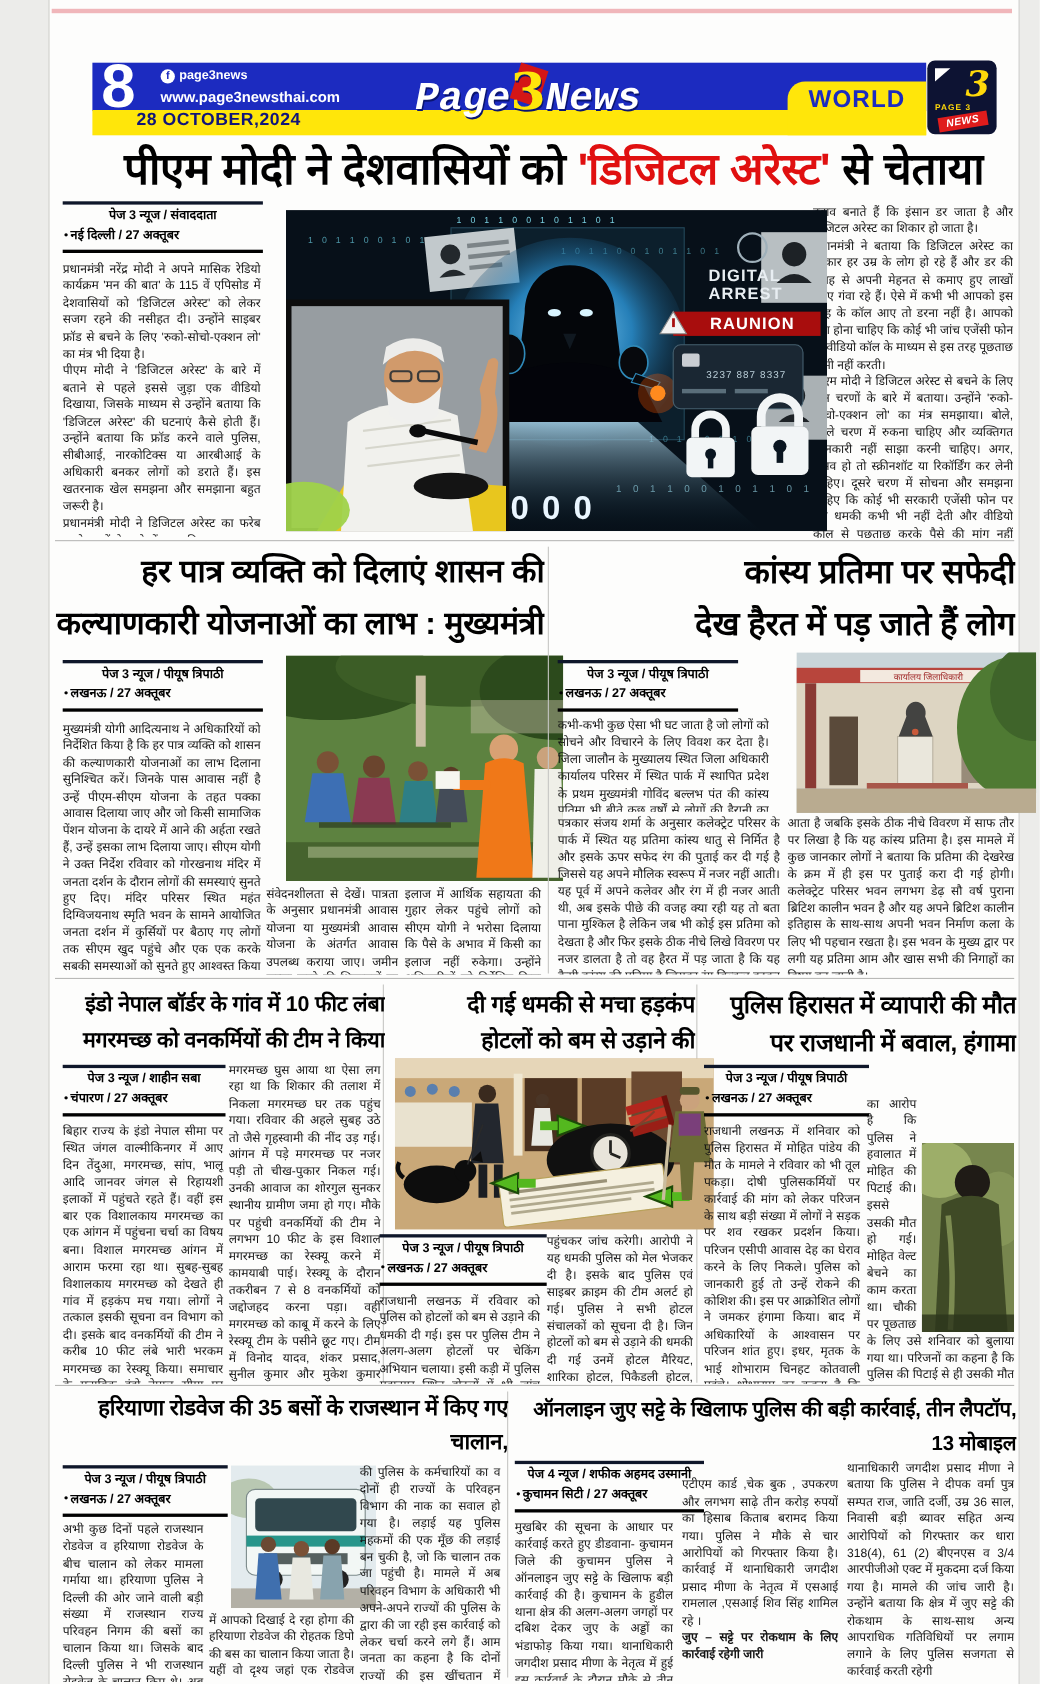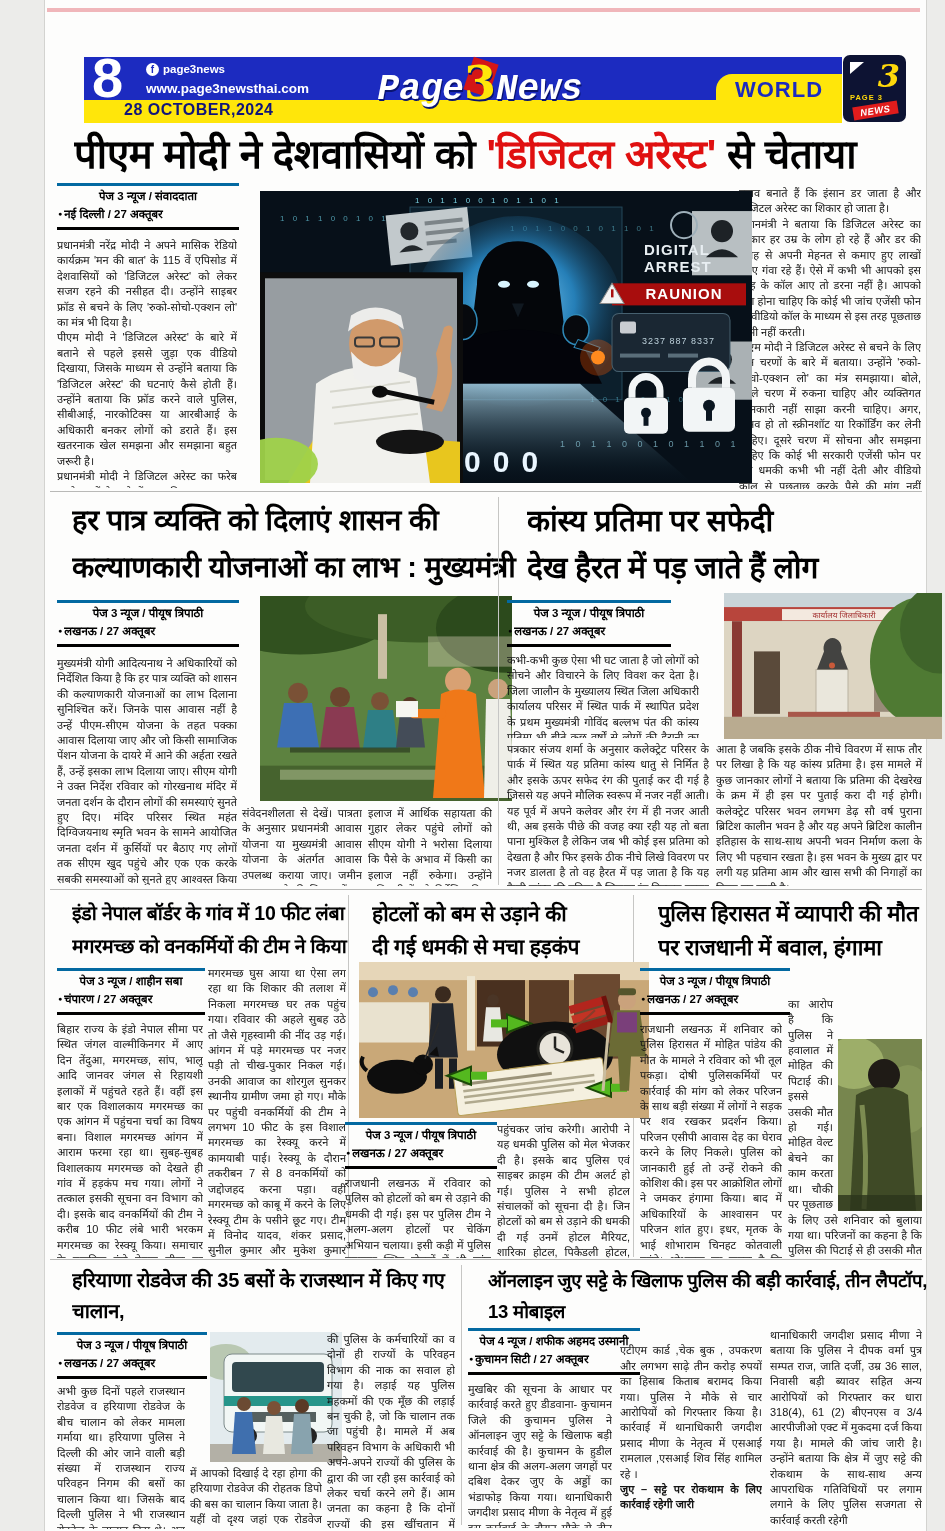--- a/index.html
+++ b/index.html
@@ -24,33 +24,33 @@
   .brand-swoosh{position:absolute;left:128px;top:4px;width:26px;height:34px;background:#d41616;transform:rotate(18deg);z-index:1;}
   .world-tab{position:absolute;left:716px;top:74px;width:126px;height:49px;background:#ffe60a;border-radius:16px 0 0 0;text-align:center;}
   .world-tab span{display:inline-block;margin-top:3px;color:#1c2bc0;font-size:22px;font-weight:bold;letter-spacing:1px;}
   .logo-box{position:absolute;left:843px;top:55px;width:63px;height:67px;background:#0d1333;border-radius:7px;overflow:hidden;}
   .logo-flag{position:absolute;left:7px;top:7px;width:0;height:0;border-top:12px solid #fff;border-right:14px solid transparent;}
   .logo-3{position:absolute;right:6px;top:2px;font-family:"DejaVu Serif",serif;font-style:italic;font-weight:bold;font-size:32px;color:#ffd90a;}
   .logo-p3{position:absolute;left:7px;top:38px;font-size:7.5px;font-weight:bold;color:#ffd90a;letter-spacing:1px;}
   .logo-news{position:absolute;left:10px;top:49px;background:#e01c1c;color:#fff;font-size:9.5px;font-weight:bold;font-style:italic;padding:1px 7px;transform:rotate(-9deg);letter-spacing:.5px;}
 
   
-  .hl{position:absolute;font-weight:bold;color:#000;text-align:left;letter-spacing:-.2px;overflow:hidden;margin-left:24px;}
+  .hl{position:absolute;font-weight:bold;color:#000;text-align:right;letter-spacing:-.2px;overflow:hidden;}
   .hl .red{color:#e01010;}
   .hl-lead{left:50px;top:126px;width:845px;height:58px;font-size:40px;line-height:57px;}
   .hl-cm{left:48px;top:497px;width:447px;height:96px;font-size:29px;line-height:47px;}
   .hl-statue{left:503px;top:497px;width:420px;height:96px;font-size:30px;line-height:47px;}
   .hl-croc{left:48px;top:897px;width:302px;height:68px;font-size:19.5px;line-height:33px;}
   .hl-hotel{left:348px;top:897px;width:284px;height:66px;font-size:21px;line-height:33px;}
   .hl-custody{left:634px;top:897px;width:290px;height:68px;font-size:22px;line-height:34px;}
   .hl-road{left:48px;top:1265px;width:414px;height:62px;font-size:20px;line-height:31px;}
   .hl-gamb{left:464px;top:1265px;width:460px;height:62px;font-size:18.5px;line-height:31px;}
 
   
-  .byl{position:absolute;border-top:3px solid #0369a1;border-bottom:3px solid #000;padding:2px 1px 3px;font-weight:bold;font-size:11.5px;line-height:1.55;color:#000;}
+  .byl{position:absolute;border-top:3px solid #0f172a;border-bottom:3px solid #000;padding:2px 1px 3px;font-weight:bold;font-size:11.5px;line-height:1.55;color:#000;}
   .byl-credit{text-align:center;}
   .byl-date::before{content:"● ";font-size:7px;vertical-align:2px;}
 
   
   .tx{position:absolute;font-size:11px;line-height:15.4px;text-align:justify;white-space:pre-line;overflow:hidden;color:#141414;}
   .subhead{font-weight:bold;white-space:pre-line;}
 
   
   .ph{position:absolute;overflow:hidden;padding-left:20px;}
   .ph svg{display:block;width:100%;height:100%;}
@@ -294,22 +294,22 @@
       <span style="display:block">मगरमच्छ को वनकर्मियों की टीम ने किया बरामद</span>
     </div>
   <div class="byl" style="left:57px;top:968px;width:146px;">
     <div class="byl-credit">पेज 3 न्यूज / शाहीन सबा</div>
     <div class="byl-date">चंपारण / 27 अक्तूबर</div>
   </div>
   <div class="tx" style="left:57px;top:1022px;width:146px;height:236px;">बिहार राज्य के इंडो नेपाल सीमा पर स्थित जंगल वाल्मीकिनगर में आए दिन तेंदुआ, मगरमच्छ, सांप, भालू आदि जानवर जंगल से रिहायशी इलाकों में पहुंचते रहते हैं। वहीं इस बार एक विशालकाय मगरमच्छ का एक आंगन में पहुंचना चर्चा का विषय बना। विशाल मगरमच्छ आंगन में आराम फरमा रहा था। सुबह-सुबह विशालकाय मगरमच्छ को देखते ही गांव में हड़कंप मच गया। लोगों ने तत्काल इसकी सूचना वन विभाग को दी। इसके बाद वनकर्मियों की टीम ने करीब 10 फीट लंबे भारी भरकम मगरमच्छ का रेस्क्यू किया। समाचार के मुताबिक इंडो नेपाल सीमा पर अवस्थित वाल्मीकिनगर के बिसाहा गांव में सुरेश यादव के घर के आंगन में जब एक विशालकाय</div>
   <div class="tx" style="left:208px;top:966px;width:138px;height:292px;">मगरमच्छ घुस आया था ऐसा लग रहा था कि शिकार की तलाश में निकला मगरमच्छ घर तक पहुंच गया। रविवार की अहले सुबह उठे तो जैसे गृहस्वामी की नींद उड़ गई। आंगन में पड़े मगरमच्छ पर नजर पड़ी तो चीख-पुकार निकल गई। उनकी आवाज का शोरगुल सुनकर स्थानीय ग्रामीण जमा हो गए। मौके पर पहुंची वनकर्मियों की टीम ने लगभग 10 फीट के इस विशाल मगरमच्छ का रेस्क्यू करने में कामयाबी पाई। रेस्क्यू के दौरान तकरीबन 7 से 8 वनकर्मियों को जद्दोजहद करना पड़ा। वहीं मगरमच्छ को काबू में करने के लिए रेस्क्यू टीम के पसीने छूट गए। टीम में विनोद यादव, शंकर प्रसाद, सुनील कुमार और मुकेश कुमार इत्यादि शामिल रहे। वन विभाग की टीम ने विशाल मगरमच्छ का रेस्क्यू कर अपने साथ लेकर गए।</div>
 
   <div class="hl hl-hotel">
+      <span style="display:block">दी गई धमकी से मचा हड़कंप</span>
       <span style="display:block">होटलों को बम से उड़ाने की</span>
-      <span style="display:block">दी गई धमकी से मचा हड़कंप</span>
     </div>
   <div class="ph" style="left:339px;top:962px;width:290px;height:156px;">
     <svg viewBox="0 0 290 155" preserveAspectRatio="none">
       <rect width="290" height="155" fill="#c9a878"></rect>
       <rect width="290" height="18" fill="#e6d6b8"></rect>
       <rect x="108" y="14" width="8" height="74" fill="#efe7d2"></rect>
       <rect x="118" y="18" width="48" height="66" fill="#49301f"></rect>
       <rect x="170" y="18" width="40" height="62" fill="#5a3c26"></rect>
       <rect x="215" y="12" width="46" height="84" fill="#6b4930"></rect>
       <rect x="0" y="40" width="70" height="40" fill="#e9e2cf"></rect>

